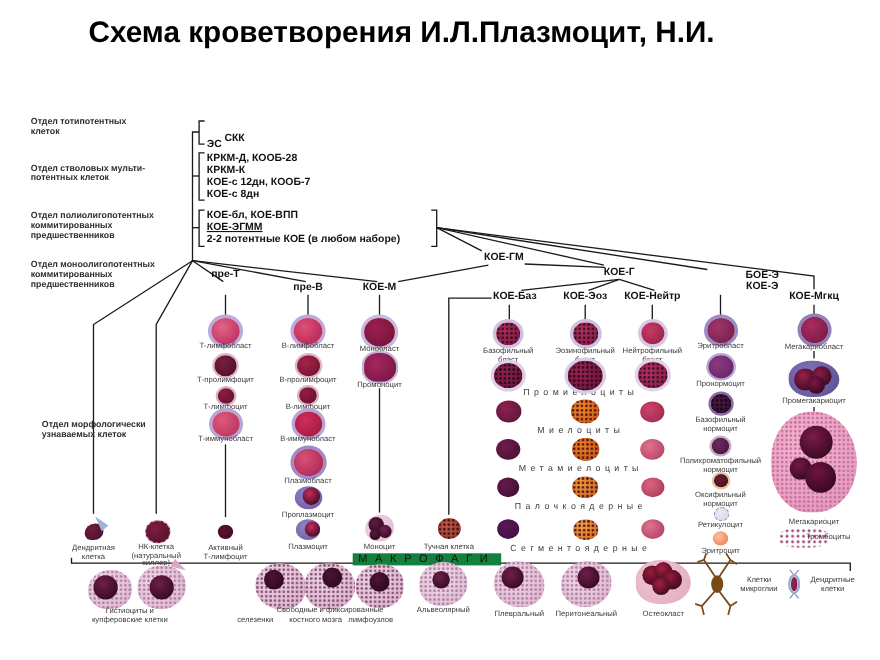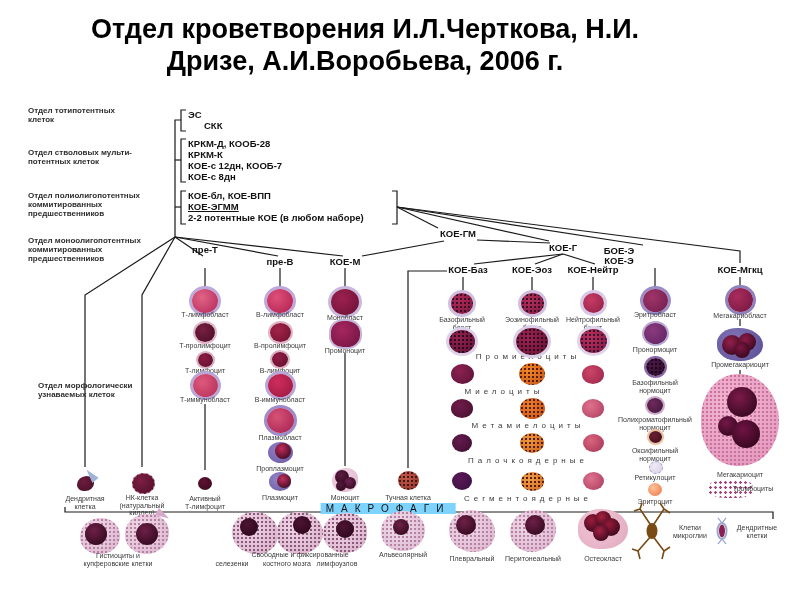--- a/index.html
+++ b/index.html
@@ -9,34 +9,33 @@
          font-weight:bold;font-size:27px;line-height:1.18;color:#000;}
   #wires{position:absolute;left:0;top:0;pointer-events:none;}
   .section{position:absolute;font-weight:bold;font-size:8px;
            line-height:9px;color:#2e2e2e;white-space:pre-line;}
   .group-line{position:absolute;font-weight:bold;font-size:9.5px;line-height:11px;
               color:#111;white-space:nowrap;}
   .head{position:absolute;transform:translateX(-50%);font-weight:bold;font-size:9.5px;
         line-height:10px;color:#111;white-space:pre-line;text-align:center;}
   .row-label{position:absolute;transform:translateX(-50%);font-weight:normal;font-size:8px;
              letter-spacing:4px;color:#3c3c3c;white-space:nowrap;}
-  .row-label.mac{font-size:10px;letter-spacing:7px;color:#111;background:#7dd3fc;padding:0 5px;}
+  .row-label.mac{font-size:10px;letter-spacing:7px;color:#111;background:#15803d;padding:0 5px;}
   .cell{position:absolute;}
   .nuc{position:absolute;border-radius:50%;}
   .cell-label{position:absolute;transform:translateX(-50%);text-align:center;font-size:7px;
               line-height:7.5px;color:#3a3a3a;white-space:pre-line;width:max-content;max-width:80px;}
   .tail{position:absolute;width:0;height:0;}
 </style>
 </head>
 <body>
 
 <div class="stage">
   <div class="title">
-    <div>Отдел кроветворения И.Л.Черткова,  Н.И.</div>
-    <div>Дризе, А.И.Воробьева, 2006 г.</div>
+    <div>Схема кроветворения И.Л.Плазмоцит,  Н.И.</div>
   </div>
   <svg id="wires" width="800" height="600">
       <polyline points="186,110 181,110 181,131 186,131" fill="none" stroke="#1a1a1a" stroke-width="1.2"></polyline>
       <polyline points="186,139 181,139 181,182 186,182" fill="none" stroke="#1a1a1a" stroke-width="1.2"></polyline>
       <polyline points="186,191 181,191 181,224 186,224" fill="none" stroke="#1a1a1a" stroke-width="1.2"></polyline>
       <polyline points="392,191 397,191 397,224 392,224" fill="none" stroke="#1a1a1a" stroke-width="1.2"></polyline>
       <polyline points="181,120 175,120 175,237" fill="none" stroke="#1a1a1a" stroke-width="1.2"></polyline>
       <polyline points="175,160 181,160" fill="none" stroke="#1a1a1a" stroke-width="1.2"></polyline>
       <polyline points="175,207 181,207" fill="none" stroke="#1a1a1a" stroke-width="1.2"></polyline>
       <polyline points="175,237 85,295 85,467" fill="none" stroke="#1a1a1a" stroke-width="1.2"></polyline>
@@ -75,42 +74,42 @@
       <div class="section" style="left: 28px; top: 148px;">Отдел стволовых мульти-
 потентных клеток</div>
       <div class="section" style="left: 28px; top: 191px;">Отдел полиолигопотентных
 коммитированных
 предшественников</div>
       <div class="section" style="left: 28px; top: 236px;">Отдел моноолигопотентных
 коммитированных
 предшественников</div>
       <div class="section" style="left: 38px; top: 381px;">Отдел морфологически
 узнаваемых клеток</div>
-      <div class="group-line" style="left: 188px; top: 109px;">ЭС</div>
+      <div class="group-line" style="left: 188px; top: 126px;">ЭС</div>
       <div class="group-line" style="left: 204px; top: 120px;">СКК</div>
       <div class="group-line" style="left: 188px; top: 138px;">КРКМ-Д, КООБ-28</div>
       <div class="group-line" style="left: 188px; top: 149px;">КРКМ-К</div>
       <div class="group-line" style="left: 188px; top: 160px;">КОЕ-с 12дн, КООБ-7</div>
       <div class="group-line" style="left: 188px; top: 171px;">КОЕ-с 8дн</div>
       <div class="group-line" style="left: 188px; top: 190px;">КОЕ-бл, КОЕ-ВПП</div>
       <div class="group-line" style="left: 188px; top: 201px; text-decoration: underline;">КОЕ-ЭГММ</div>
       <div class="group-line" style="left: 188px; top: 212px;">2-2 потентные КОЕ (в любом наборе)</div>
       <div class="head" style="left: 458px; top: 229px;">КОЕ-ГМ</div>
       <div class="head" style="left: 563px; top: 243px;">КОЕ-Г</div>
       <div class="head" style="left: 205px; top: 245px;">пре-Т</div>
       <div class="head" style="left: 280px; top: 257px;">пре-В</div>
       <div class="head" style="left: 345px; top: 257px;">КОЕ-М</div>
       <div class="head" style="left: 468px; top: 265px;">КОЕ-Баз</div>
       <div class="head" style="left: 532px; top: 265px;">КОЕ-Эоз</div>
       <div class="head" style="left: 593px; top: 265px;">КОЕ-Нейтр</div>
-      <div class="head" style="left: 619px; top: 246px;">БОЕ-Э
+      <div class="head" style="left: 693px; top: 246px;">БОЕ-Э
 КОЕ-Э</div>
       <div class="head" style="left: 740px; top: 265px;">КОЕ-Мгкц</div>
       <div class="row-label" style="left: 528px; top: 352px;">Промиелоциты</div>
-      <div class="row-label" style="left: 504px; top: 387px;">Миелоциты</div>
+      <div class="row-label" style="left: 528px; top: 387px;">Миелоциты</div>
       <div class="row-label" style="left: 528px; top: 421px;">Метамиелоциты</div>
       <div class="row-label" style="left: 528px; top: 456px;">Палочкоядерные</div>
       <div class="row-label" style="left: 528px; top: 494px;">Сегментоядерные</div>
       <div class="row-label mac" style="left: 388px; top: 503px;">МАКРОФАГИ</div>
       <div class="cell-label" style="left: 232px; top: 560px;">селезенки</div>
       <div class="cell-label" style="left: 287px; top: 560px;">костного мозга</div>
       <div class="cell-label" style="left: 337px; top: 560px;">лимфоузлов</div>
       <div class="cell" style="left: 192px; top: 289px; width: 26px; height: 24px; border-radius: 50%; background-image: radial-gradient(circle at 38% 35%, rgb(224, 101, 133), rgb(181, 38, 90)); box-shadow: rgb(188, 170, 221) 0px 0px 0px 3px;"></div>
       <div class="cell-label" style="left: 205px; top: 311px;">Т-лимфобласт</div>
       <div class="cell" style="left: 195px; top: 322.5px; width: 20px; height: 19px; border-radius: 50%; background-image: radial-gradient(circle at 38% 35%, rgb(119, 32, 63), rgb(71, 12, 38)); box-shadow: rgb(224, 182, 200) 0px 0px 0px 2px;"></div>

